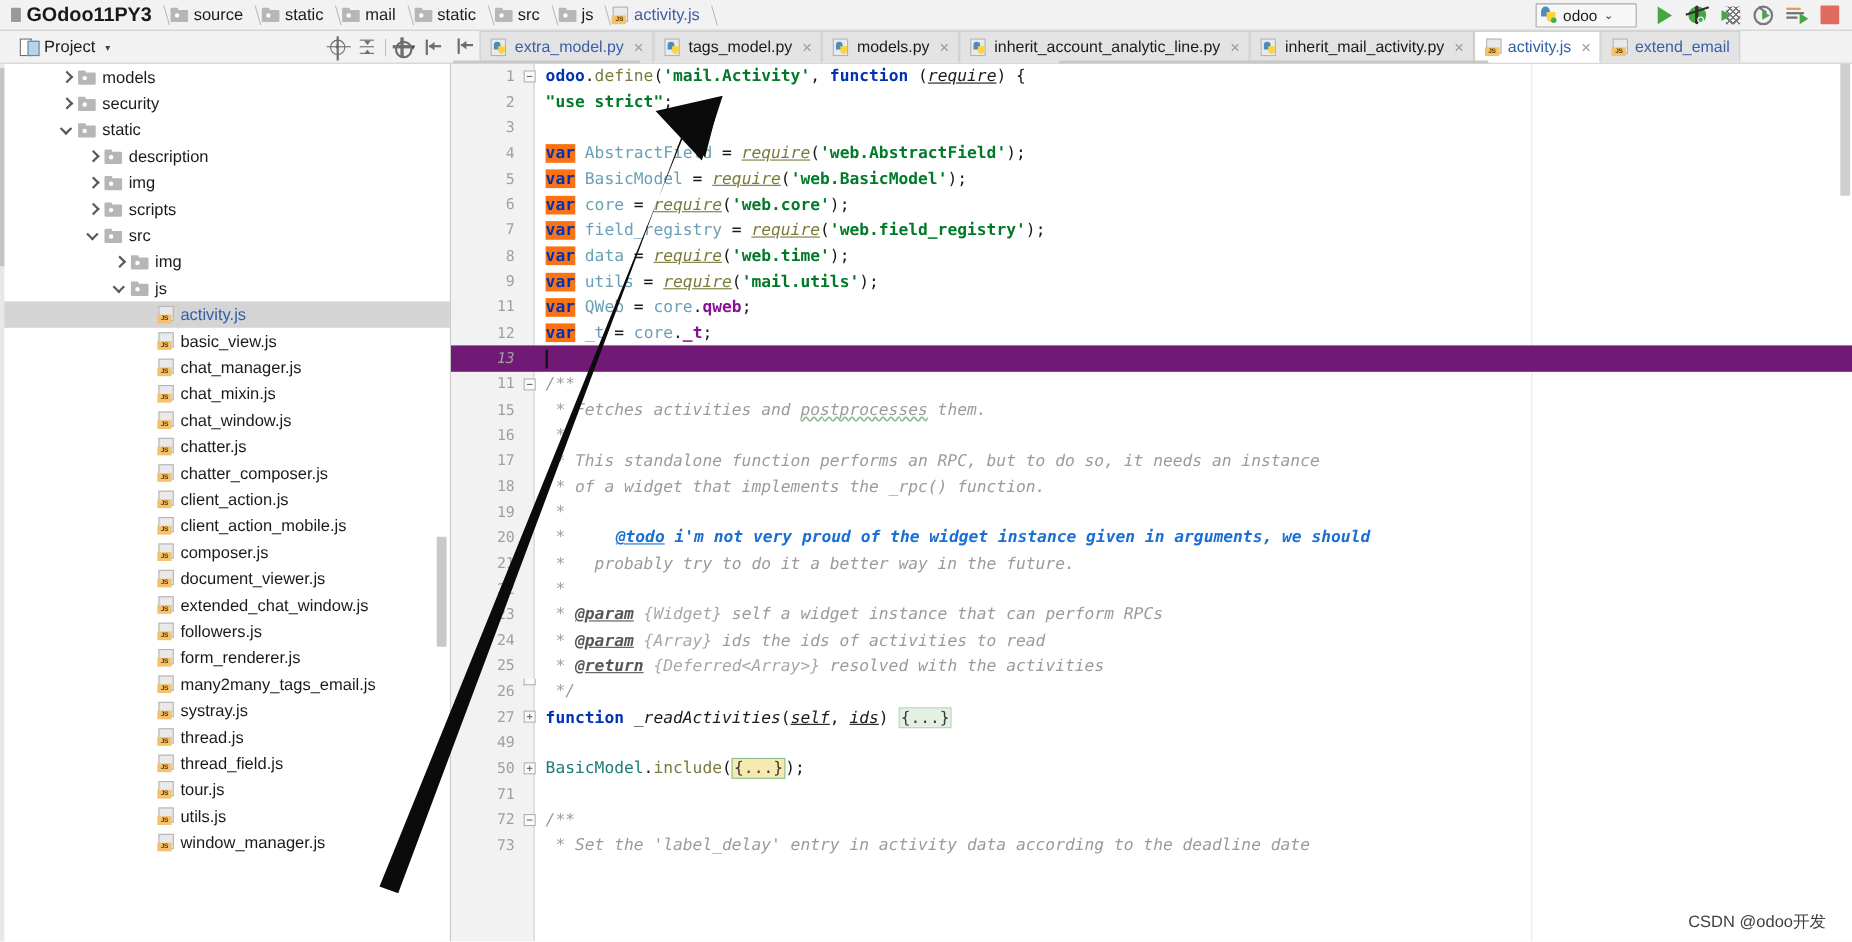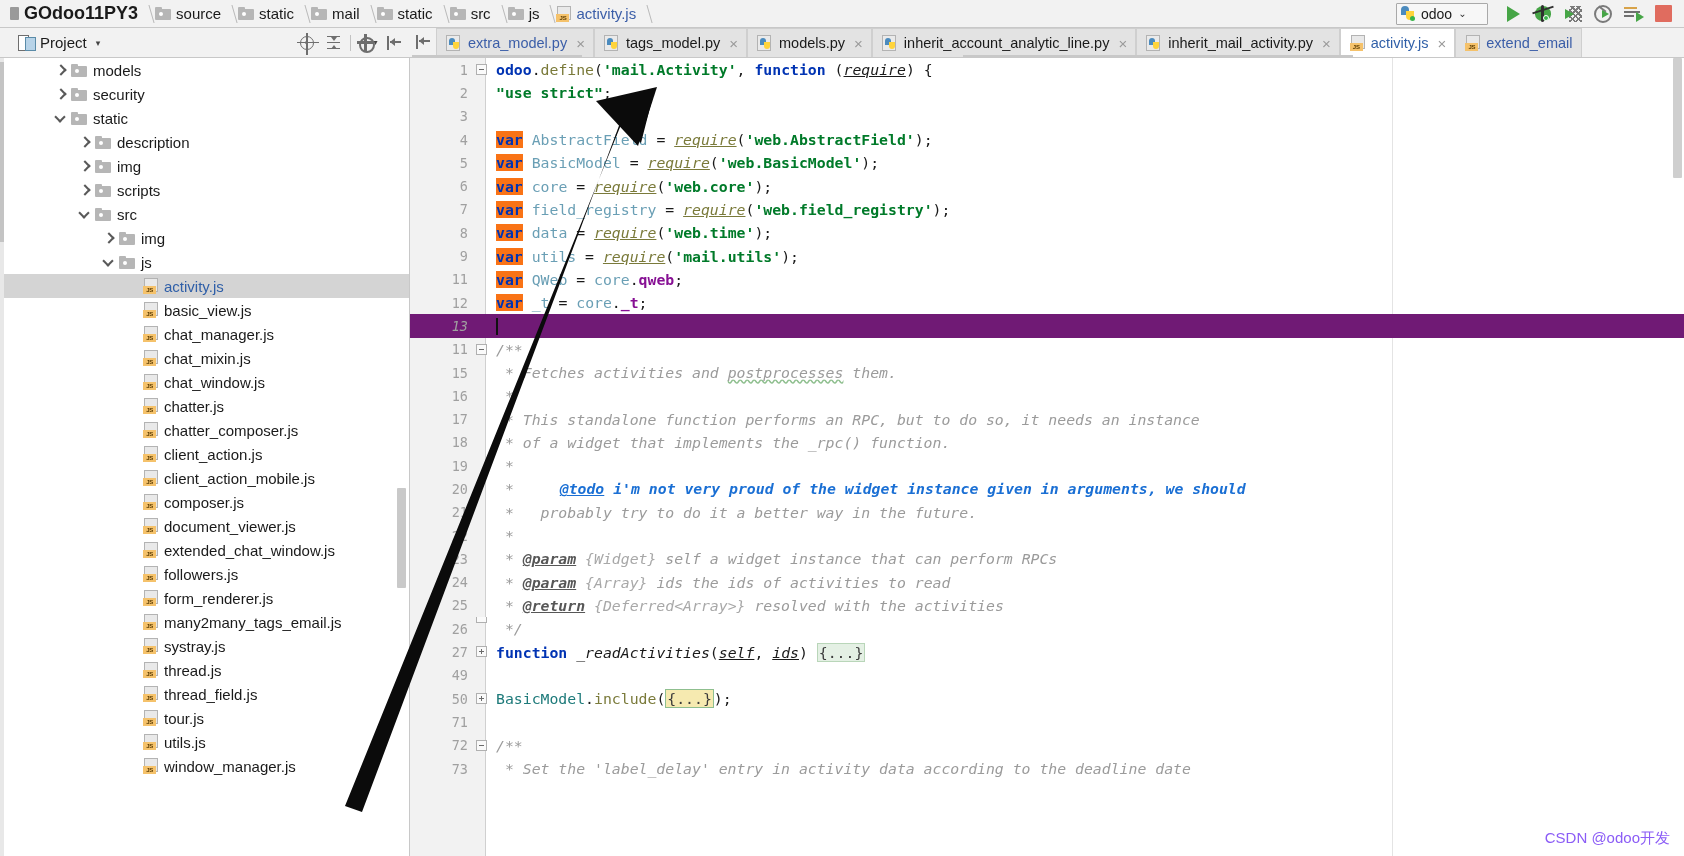--- a/index.html
+++ b/index.html
@@ -272,21 +272,21 @@
   
   .ed-sb-v{ position:absolute; right:2px; top:0px; width:9px; height:120px; background:#cfcfcf; border-radius:1px;}
   .tabstrip-scroll-a{ position:absolute; left:412px; top:55px; width:170px; height:4px; background:#c8c8c8;}
   .tabstrip-scroll-b{ position:absolute; left:963px; top:55px; width:390px; height:4px; background:#c8c8c8;}
 
   
   .annot-arrow{ position:absolute; left:0; top:0; width:1684px; height:856px; pointer-events:none; }
 
   
   .watermark{
-    position:absolute; right:14px; bottom:8px; font-size:15px; color:#8b5cf6;
+    position:absolute; right:24px; bottom:8px; font-size:15px; color:#404040;
     font-family:"Liberation Sans", sans-serif;
     margin-left:25px;
   }
 </style>
 </head>
 <body>
 
 <div class="app">
 
   <div class="navbar">

